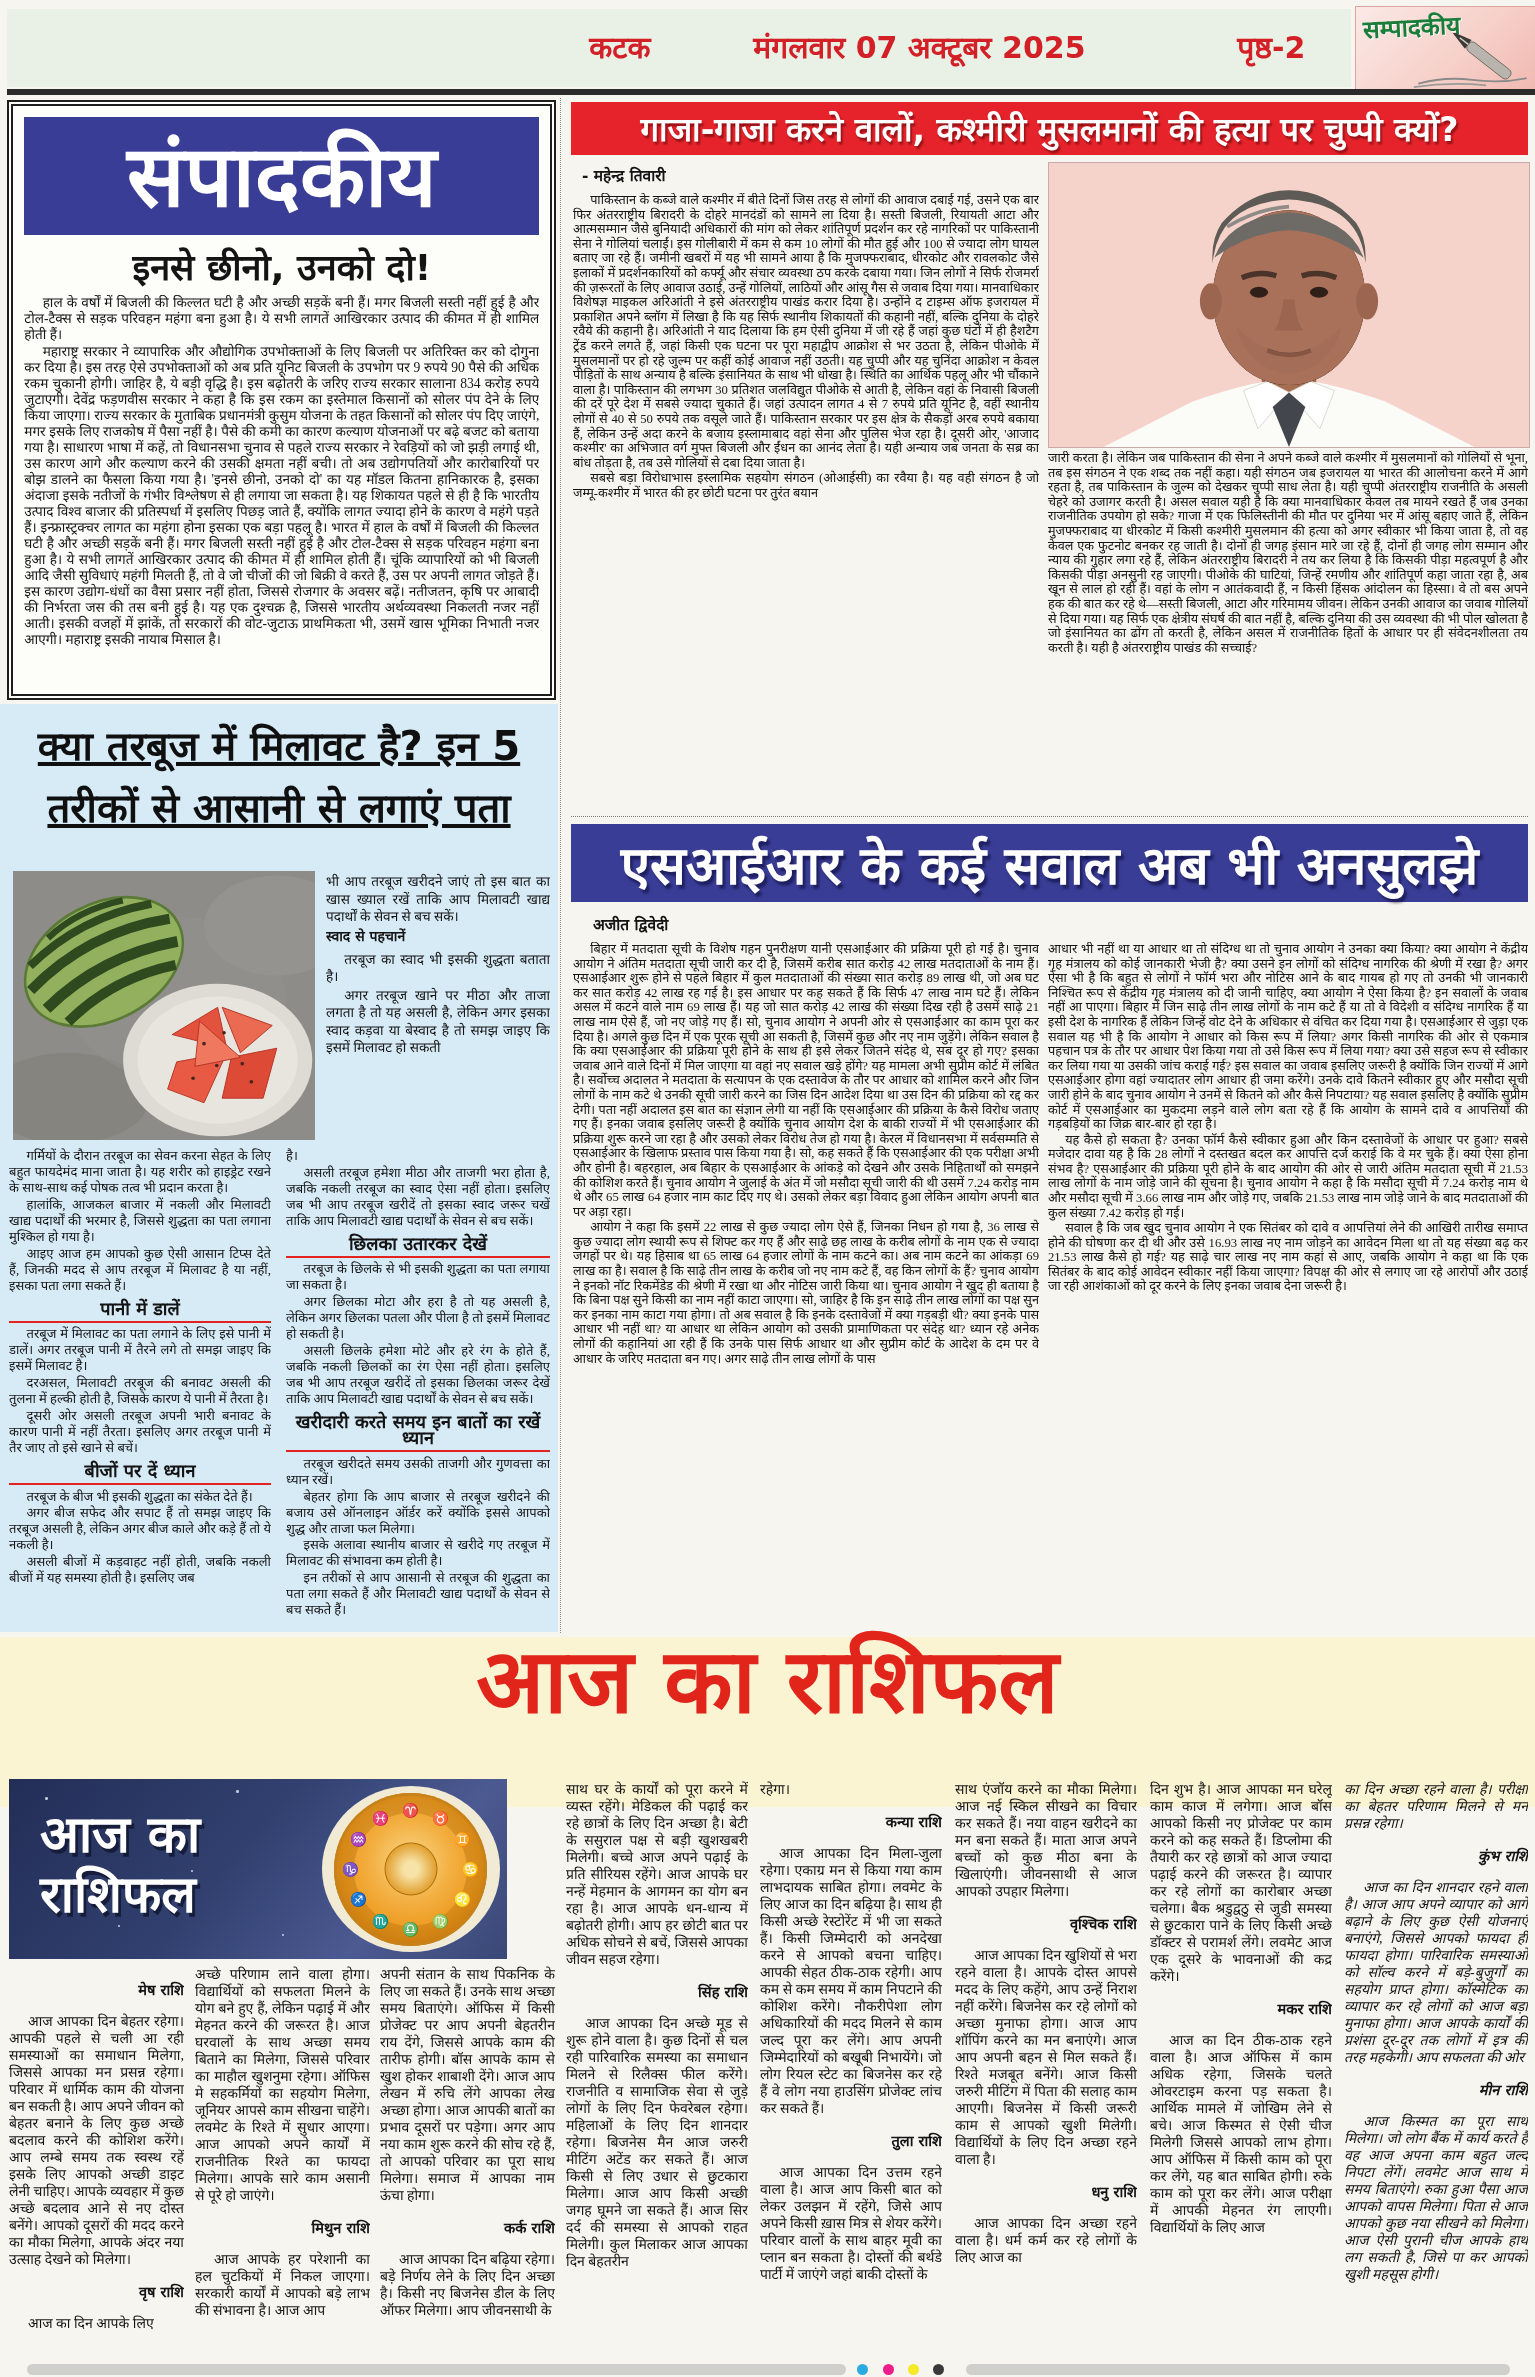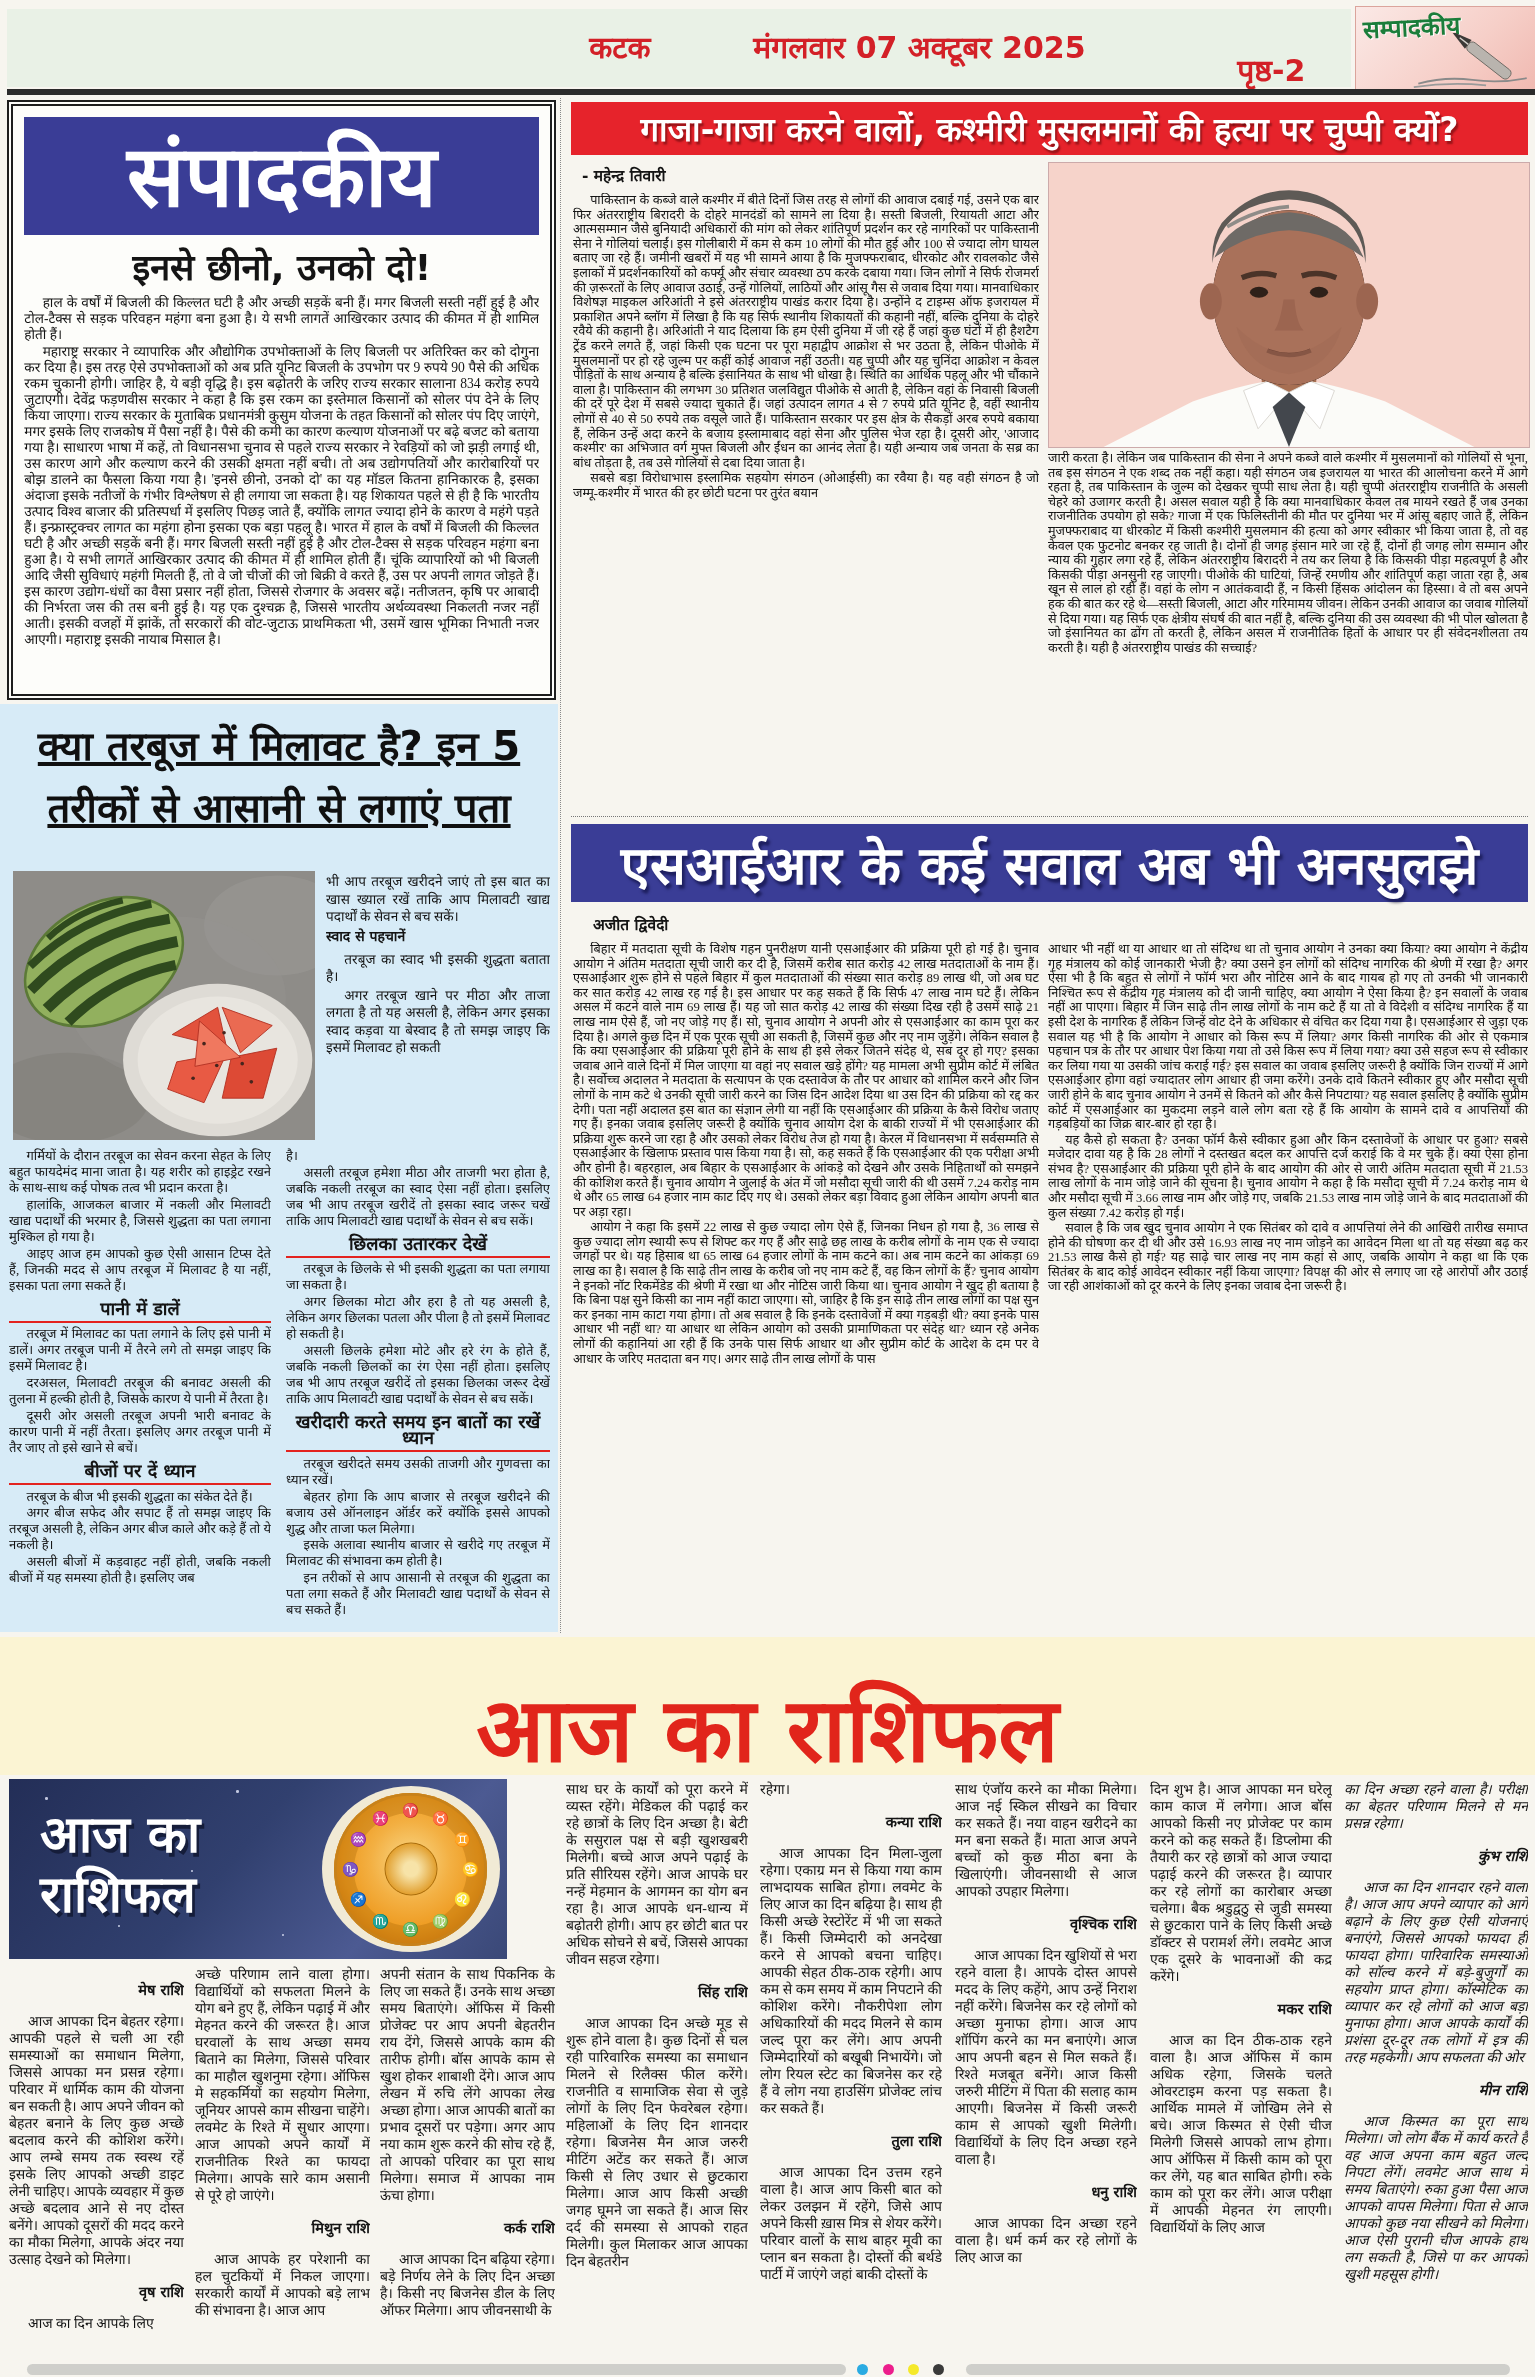--- a/index.html
+++ b/index.html
@@ -6,21 +6,21 @@
   .page{position:relative;width:1535px;height:2377px;background:#f7f5ef;
         font-family:"Liberation Serif", serif;color:#141414;overflow:hidden;margin:0 auto;}
   .abs{position:absolute;}
   
   .masthead{left:7.3px;top:9px;width:1344px;height:78px;background:#e9f1e6;}
   .masthead span{position:absolute;top:0;line-height:78px;color:#d32027;font-weight:bold;
                  font-family:"DejaVu Sans", sans-serif;}
   .mh-paper{left:20px;font-size:34px;}
   .mh-city{left:582px;font-size:30px;}
   .mh-date{left:746px;font-size:30px;}
-  .mh-page{left:1230px;font-size:30px;margin-top:23px;}
+  .mh-page{left:1230px;font-size:30px;}
   .corner-box{left:1355px;top:5.5px;width:180px;height:82px;
               background:linear-gradient(135deg,#fbe9e6,#f6cfc8 60%,#f0b9b1);
               border:0.9px solid #dba49c;overflow:hidden;}
   .corner-label{position:absolute;left:7.3px;top:3.6px;font-size:24.6px;font-weight:bold;color:#1b7d3a;
                 transform:rotate(-3deg);font-family:"DejaVu Sans", sans-serif;text-shadow:0.9px 0.9px 0 #fff;}
   .top-rule{left:7.3px;top:89px;width:1528px;height:6.4px;background:#2b2b2b;}
   .v-divider{left:560px;top:98px;width:0;height:1535px;border-left:1.8px dotted #8a8a8a;}
   
   .para{margin:0 0 0.9px 0;text-indent:1.35em;text-align:justify;}
   .para.cont{text-indent:0;}
@@ -55,21 +55,21 @@
   .h-dotted{left:571px;top:816px;width:957px;height:0;border-top:1.8px dotted #777;}
   
   .sir-bar{left:571px;top:824px;width:957px;height:78px;background:#3a3d96;display:flex;align-items:center;justify-content:center;}
   .sir-headline{color:#fff;font-size:53px;font-weight:bold;font-family:"DejaVu Sans", sans-serif;
                 text-shadow:2.7px 3.6px 2.7px rgba(0,0,40,.5);}
   .sir-author{left:593px;top:913px;font-size:15.5px;font-weight:bold;font-family:"DejaVu Sans", sans-serif;}
   .sir-col{top:942px;height:688px;font-size:12.7px;line-height:14.6px;overflow:hidden;position:absolute;}
   .sir-col1{left:573px;width:466px;}
   .sir-col2{left:1048px;width:480px;}
   
-  .hr-banner{left:0;top:1637px;width:1535px;height:138px;background:#fbf4d3;display:flex;align-items:flex-end;justify-content:center;}
+  .hr-banner{left:0;top:1637px;width:1535px;height:170px;background:#fbf4d3;display:flex;align-items:flex-start;justify-content:center;}
   .hr-banner-title{color:#e1251b;font-size:89px;font-weight:bold;font-family:"DejaVu Sans", sans-serif;line-height:1;}
   .hr-image{left:9px;top:1779px;width:498px;height:180px;overflow:hidden;
             background:linear-gradient(130deg,#232e57,#31406f 45%,#4c5a92 75%,#3a4877);
             background-color:#2e3a68;}
   .hr-image .star{position:absolute;border-radius:50%;background:#e8ecff;opacity:.8;}
   .hr-img-title{position:absolute;left:31px;top:25.5px;color:#fff;font-weight:bold;font-size:51px;line-height:60px;
                 font-family:"DejaVu Sans", sans-serif;text-shadow:2.7px 3.6px 0 #151d3a;}
   .wheel-outer{position:absolute;right:7.3px;top:7.3px;width:178px;height:166px;border-radius:50%;
                background:#f1ead5;display:flex;align-items:center;justify-content:center;}
   .wheel{position:relative;width:153px;height:153px;border-radius:50%;

